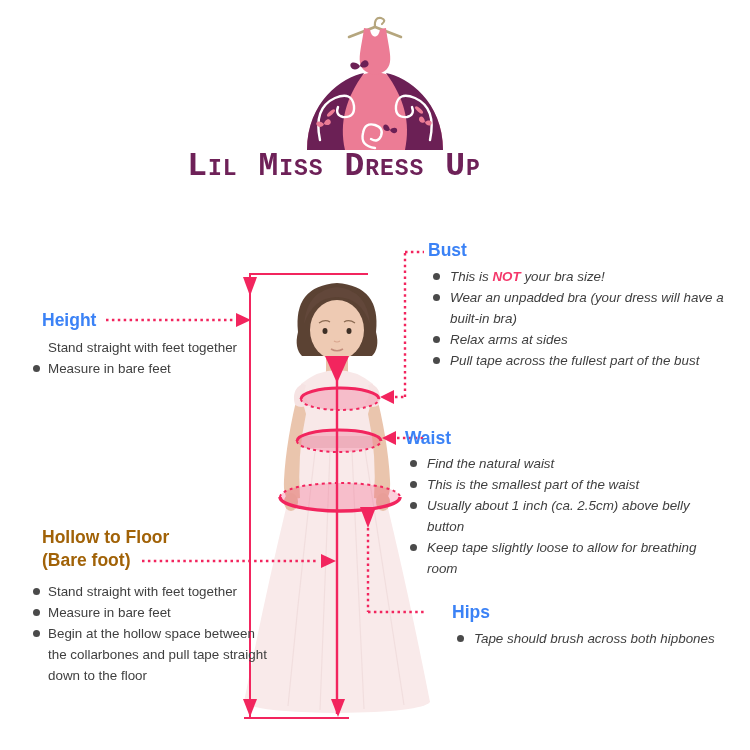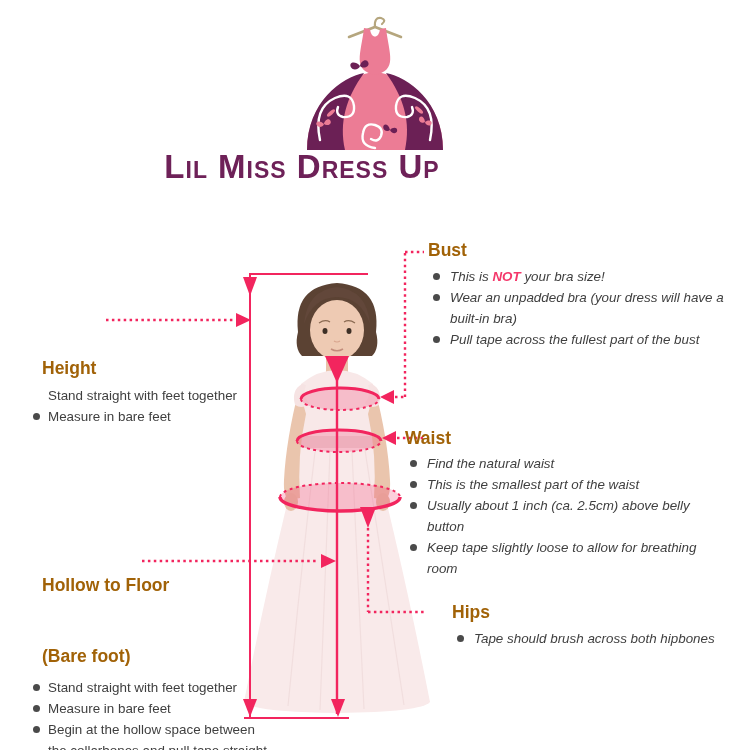--- a/index.html
+++ b/index.html
@@ -4,31 +4,31 @@
 <style>
   html,body{margin:0;padding:0;background:#ffffff;}
   .page{
     position:relative;width:750px;height:750px;background:#ffffff;overflow:hidden;
     font-family:"Liberation Sans", sans-serif;color:#3f3f3f;
   }
   .overlay-svg{position:absolute;left:0;top:0;width:750px;height:750px;}
   .logo-svg{position:absolute;left:300px;top:14px;width:150px;height:140px;}
   .brand{
     position:absolute;left:0;top:148px;width:604px;text-align:center;
-    font-family:Liberation Sans, sans-serif;font-variant:small-caps;
-    font-size:33px;font-weight:600;color:#6e2158;letter-spacing:1px;
+    font-family:Liberation Mono, monospace;font-variant:small-caps;
+    font-size:33px;font-weight:600;color:#6e2158;letter-spacing:1px;padding-left:32px;
   }
   .sec{position:absolute;}
-  .ttl{margin:0;font-size:17.5px;font-weight:bold;color:#a16207;line-height:21px;}
+  .ttl{margin:0;font-size:17.5px;font-weight:bold;color:#3b82f6;line-height:21px;}
   .ttl2{margin:0;font-size:17.5px;font-weight:bold;color:#a16207;line-height:23px;}
   .items{margin-top:6px;}
   .item{display:flex;align-items:flex-start;line-height:21px;font-size:13.4px;}
   .dot{flex:none;width:7px;height:7px;border-radius:50%;background:#4a4a4a;margin-top:7px;}
   .no-dot .dot{visibility:hidden;}
-  .sec-left .ttl,.sec-left .ttl2{margin-left:9px;margin-top:48px;}
+  .sec-left .ttl,.sec-left .ttl2{margin-left:9px;}
   .sec-left .dot{margin-right:8px;}
   .sec-right .item{padding-left:5px;font-style:italic;}
   .sec-right .dot{margin-right:10px;}
   .em{color:#f4376a;font-weight:bold;}
 </style>
 </head>
 <body>
 
 <div class="page">
 
@@ -171,20 +171,24 @@
       <div class="item">
         <span class="dot"></span>
         <span class="txt"><span>This is </span><span class="em">NOT</span><span> your bra size!</span></span>
       </div>
       <div class="item">
         <span class="dot"></span>
         <span class="txt">Wear an unpadded bra (your dress will have a built-in bra)</span>
       </div>
       <div class="item">
         <span class="dot"></span>
+        <span class="txt">Relax arms at sides</span>
+      </div>
+      <div class="item">
+        <span class="dot"></span>
         <span class="txt">Pull tape across the fullest part of the bust</span>
       </div>
     </div>
   </section>
 
   <section class="sec sec-right" style="left:405px;top:428px;width:302px;">
     <h3 class="ttl">Waist</h3>
     <div class="items" style="margin-top:4px;">
       <div class="item">
         <span class="dot"></span>

